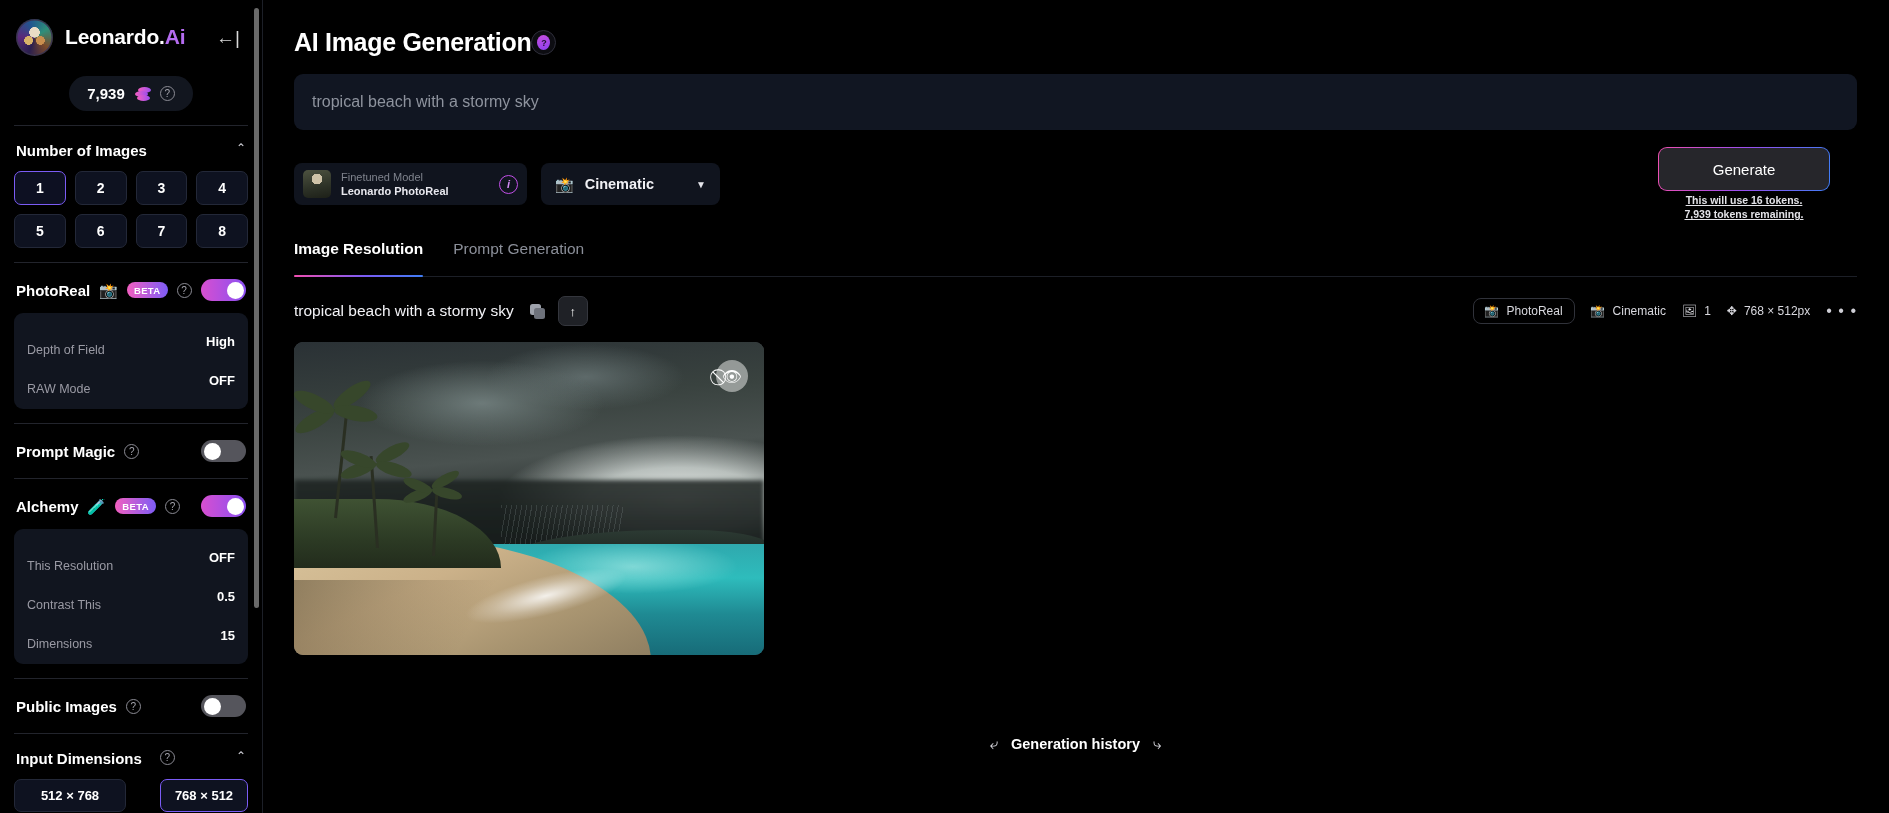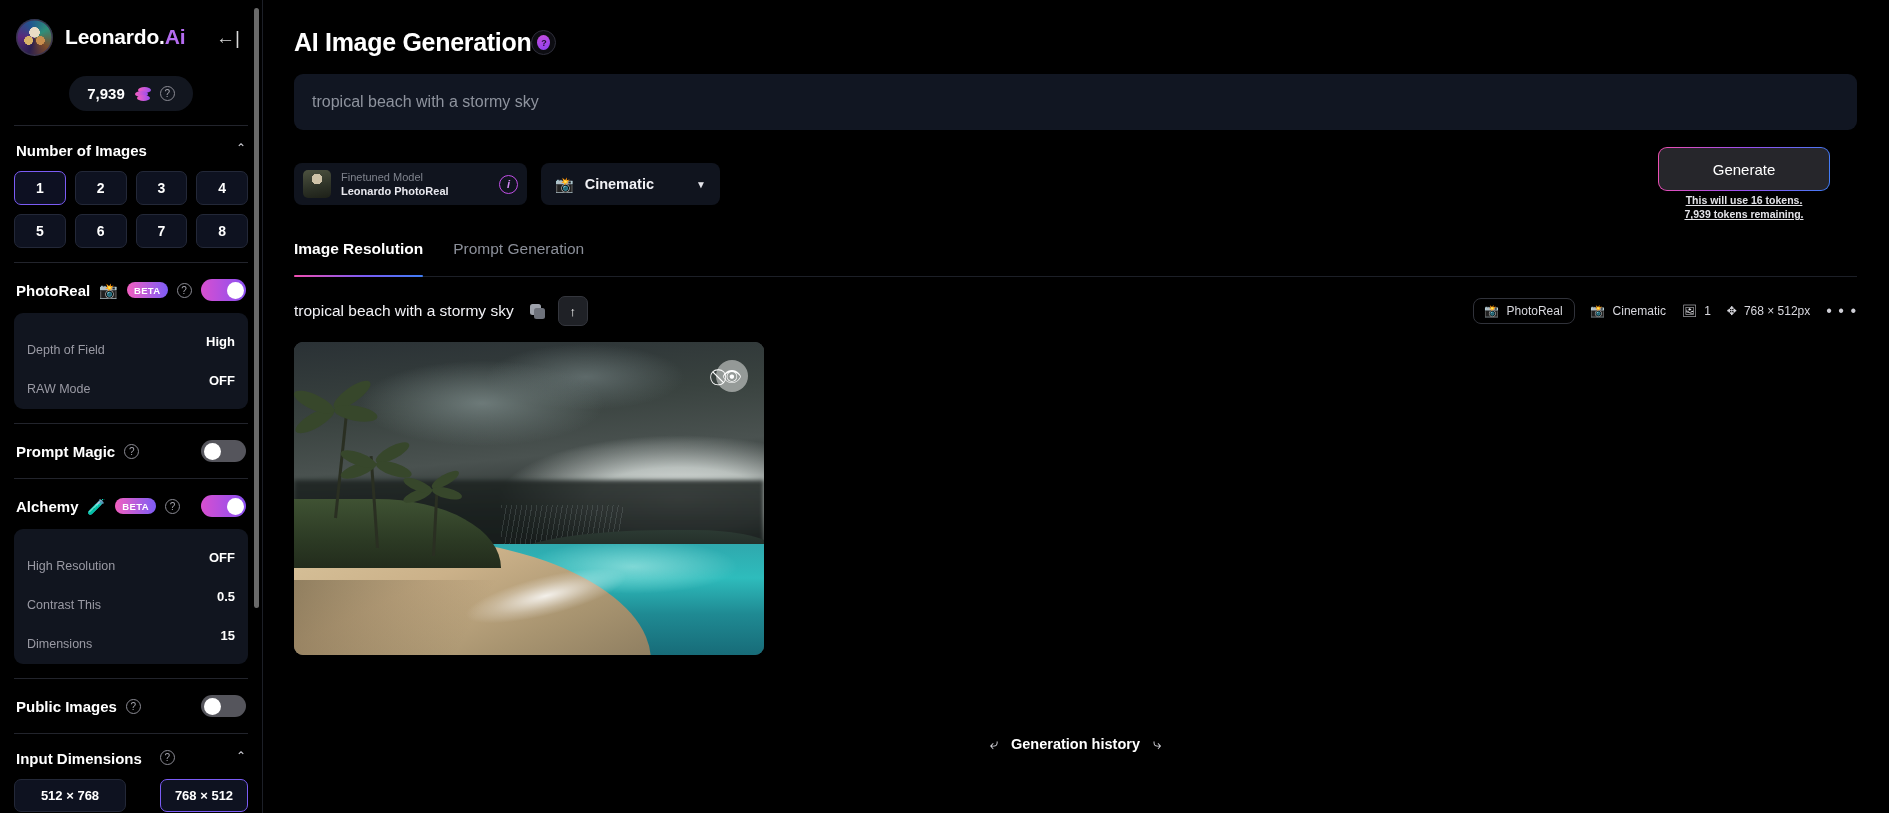--- a/index.html
+++ b/index.html
@@ -431,21 +431,21 @@
       <span class="lbl">Alchemy</span>
       <span class="emoji">🧪</span>
       <span class="beta">BETA</span>
       <span class="qmark">?</span>
       <span class="switch on">
           <span class="knob"></span>
         </span>
     </div>
     <div class="subpanel">
       <div class="sub-row">
-        <span class="k">High Resolution</span>
+        <span class="k">This Resolution</span>
         <span class="v">OFF</span>
       </div>
       <div class="sub-row">
         <span class="k">Contrast This</span>
         <span class="v">0.5</span>
       </div>
       <div class="sub-row">
         <span class="k">Dimensions</span>
         <span class="v">15</span>
       </div>

